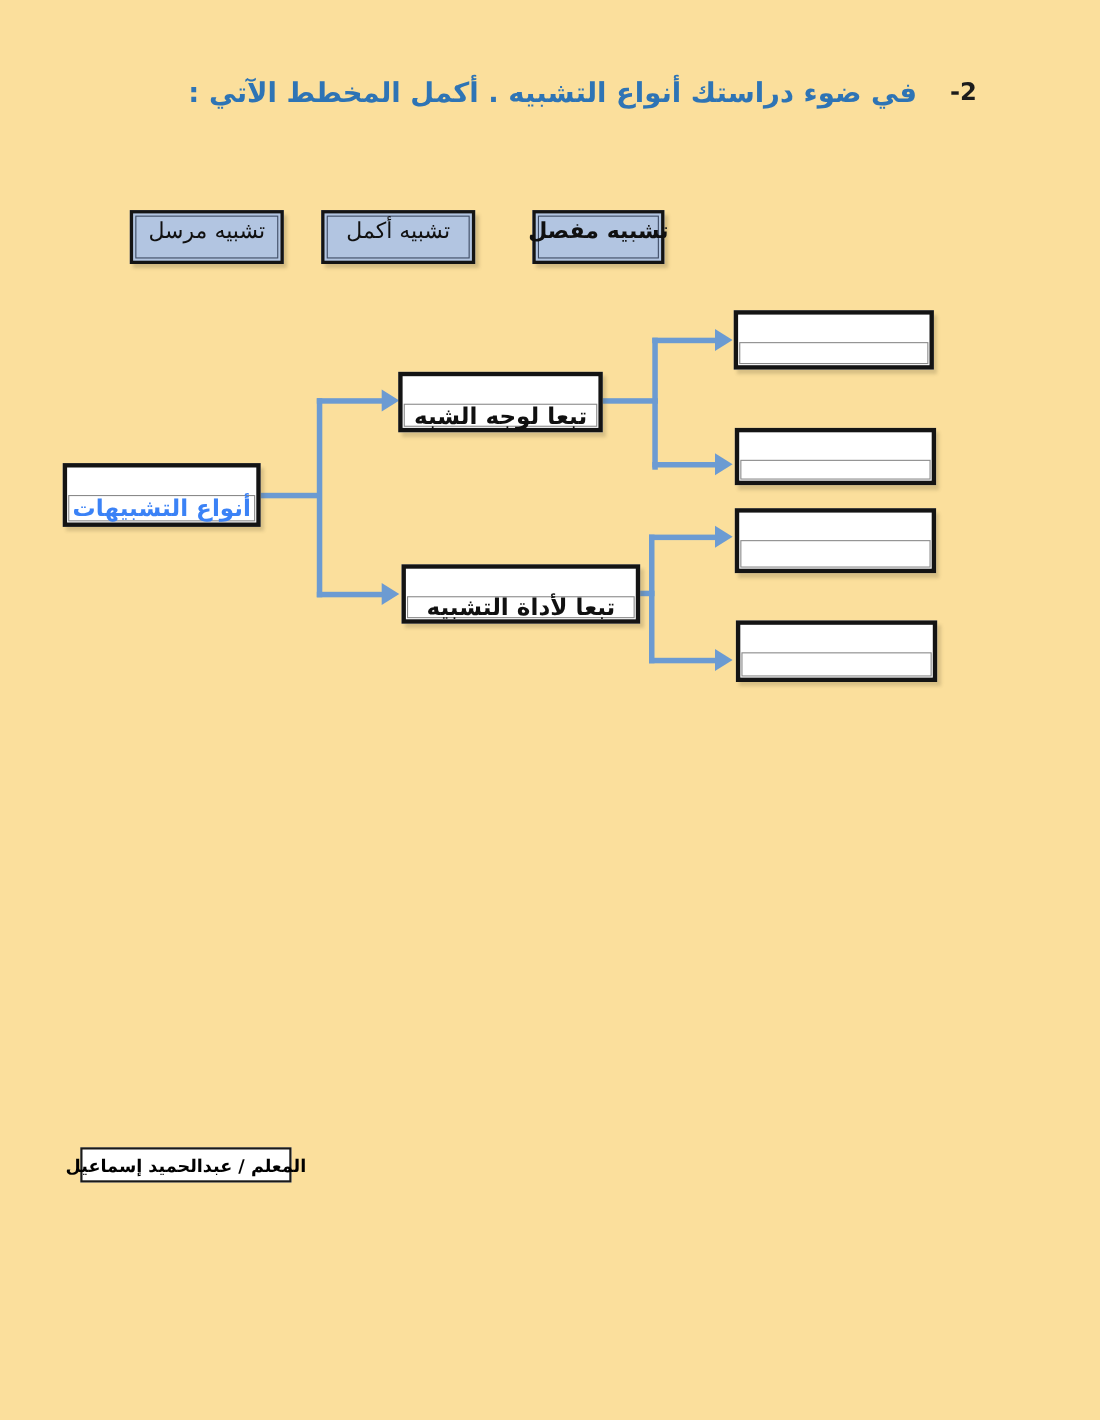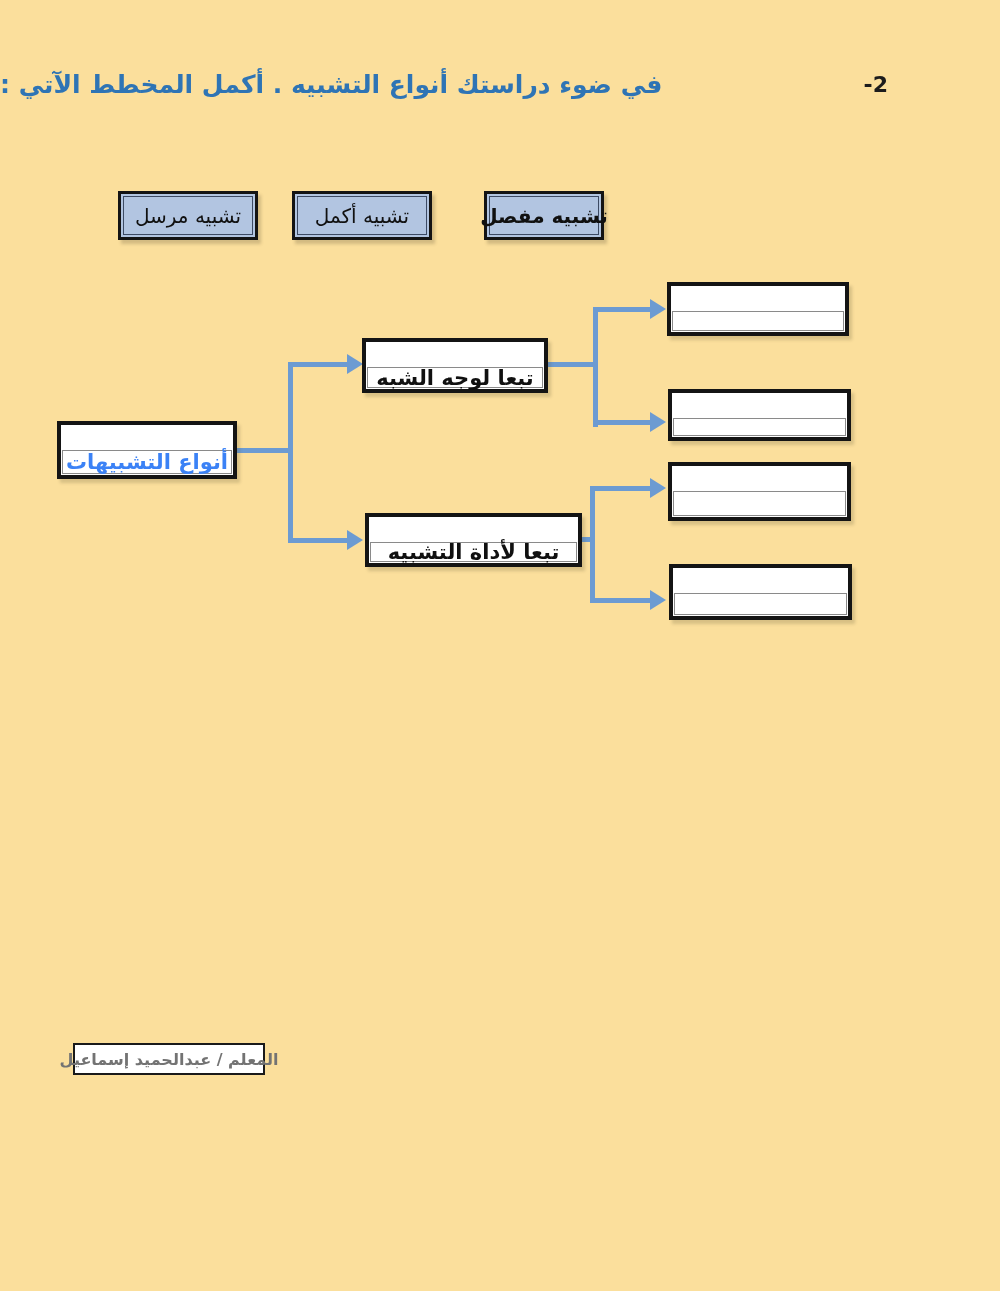--- a/index.html
+++ b/index.html
@@ -13,21 +13,21 @@
   body{font-family:"DejaVu Sans", sans-serif;}
   .page{
     position:relative;
     width:1000px;height:1291px;
     background:var(--bg);
     overflow:hidden;
   }
   
   .heading-row{
     position:absolute;top:70px;left:0;width:888px;
-    display:flex;justify-content:space-between;align-items:center;gap:30px;
+    display:flex;justify-content:flex-end;align-items:center;gap:30px;
     direction:ltr;
   }
   .heading-text{
     color:var(--heading);
     font-size:25px;font-weight:bold;
     direction:rtl;unicode-bidi:embed;
     white-space:nowrap;
   }
   .heading-number{
     color:#1c1c1c;font-size:22px;font-weight:bold;
@@ -37,21 +37,21 @@
   .option-box{
     position:absolute;height:49px;
     background:var(--optfill);
     border:3px solid var(--ink);
     box-sizing:border-box;
     box-shadow:3px 4px 3px rgba(90,80,50,0.25);
   }
   .option-inner{
     position:absolute;inset:2px;
     border:1px solid #3c4a63;
-    display:flex;align-items:center;justify-content:center;
+    display:flex;justify-content:center;
   }
   .option-label{
     font-size:20px;color:#101010;direction:rtl;white-space:nowrap;
   }
   
   .node{
     position:absolute;
     background:#ffffff;
     border:4px solid var(--ink);
     box-sizing:border-box;
@@ -75,21 +75,21 @@
     border-top:10px solid transparent;
     border-bottom:10px solid transparent;
     border-left:16px solid var(--conn);
   }
   
   .teacher-box{
     position:absolute;left:73px;top:1043px;width:192px;height:32px;
     background:#ffffff;border:2px solid #1a1a1a;box-sizing:border-box;
     display:flex;align-items:center;justify-content:center;
   }
-  .teacher-label{font-size:16px;font-weight:bold;color:#737373;direction:rtl;white-space:nowrap;}
+  .teacher-label{font-size:16px;font-weight:bold;color:#000000;direction:rtl;white-space:nowrap;}
 </style>
 </head>
 <body>
 
 <div class="page">
 
   <div class="heading-row">
     <span class="heading-text">في ضوء دراستك أنواع التشبيه . أكمل المخطط الآتي :</span>
     <span class="heading-number">-2</span>
   </div>

